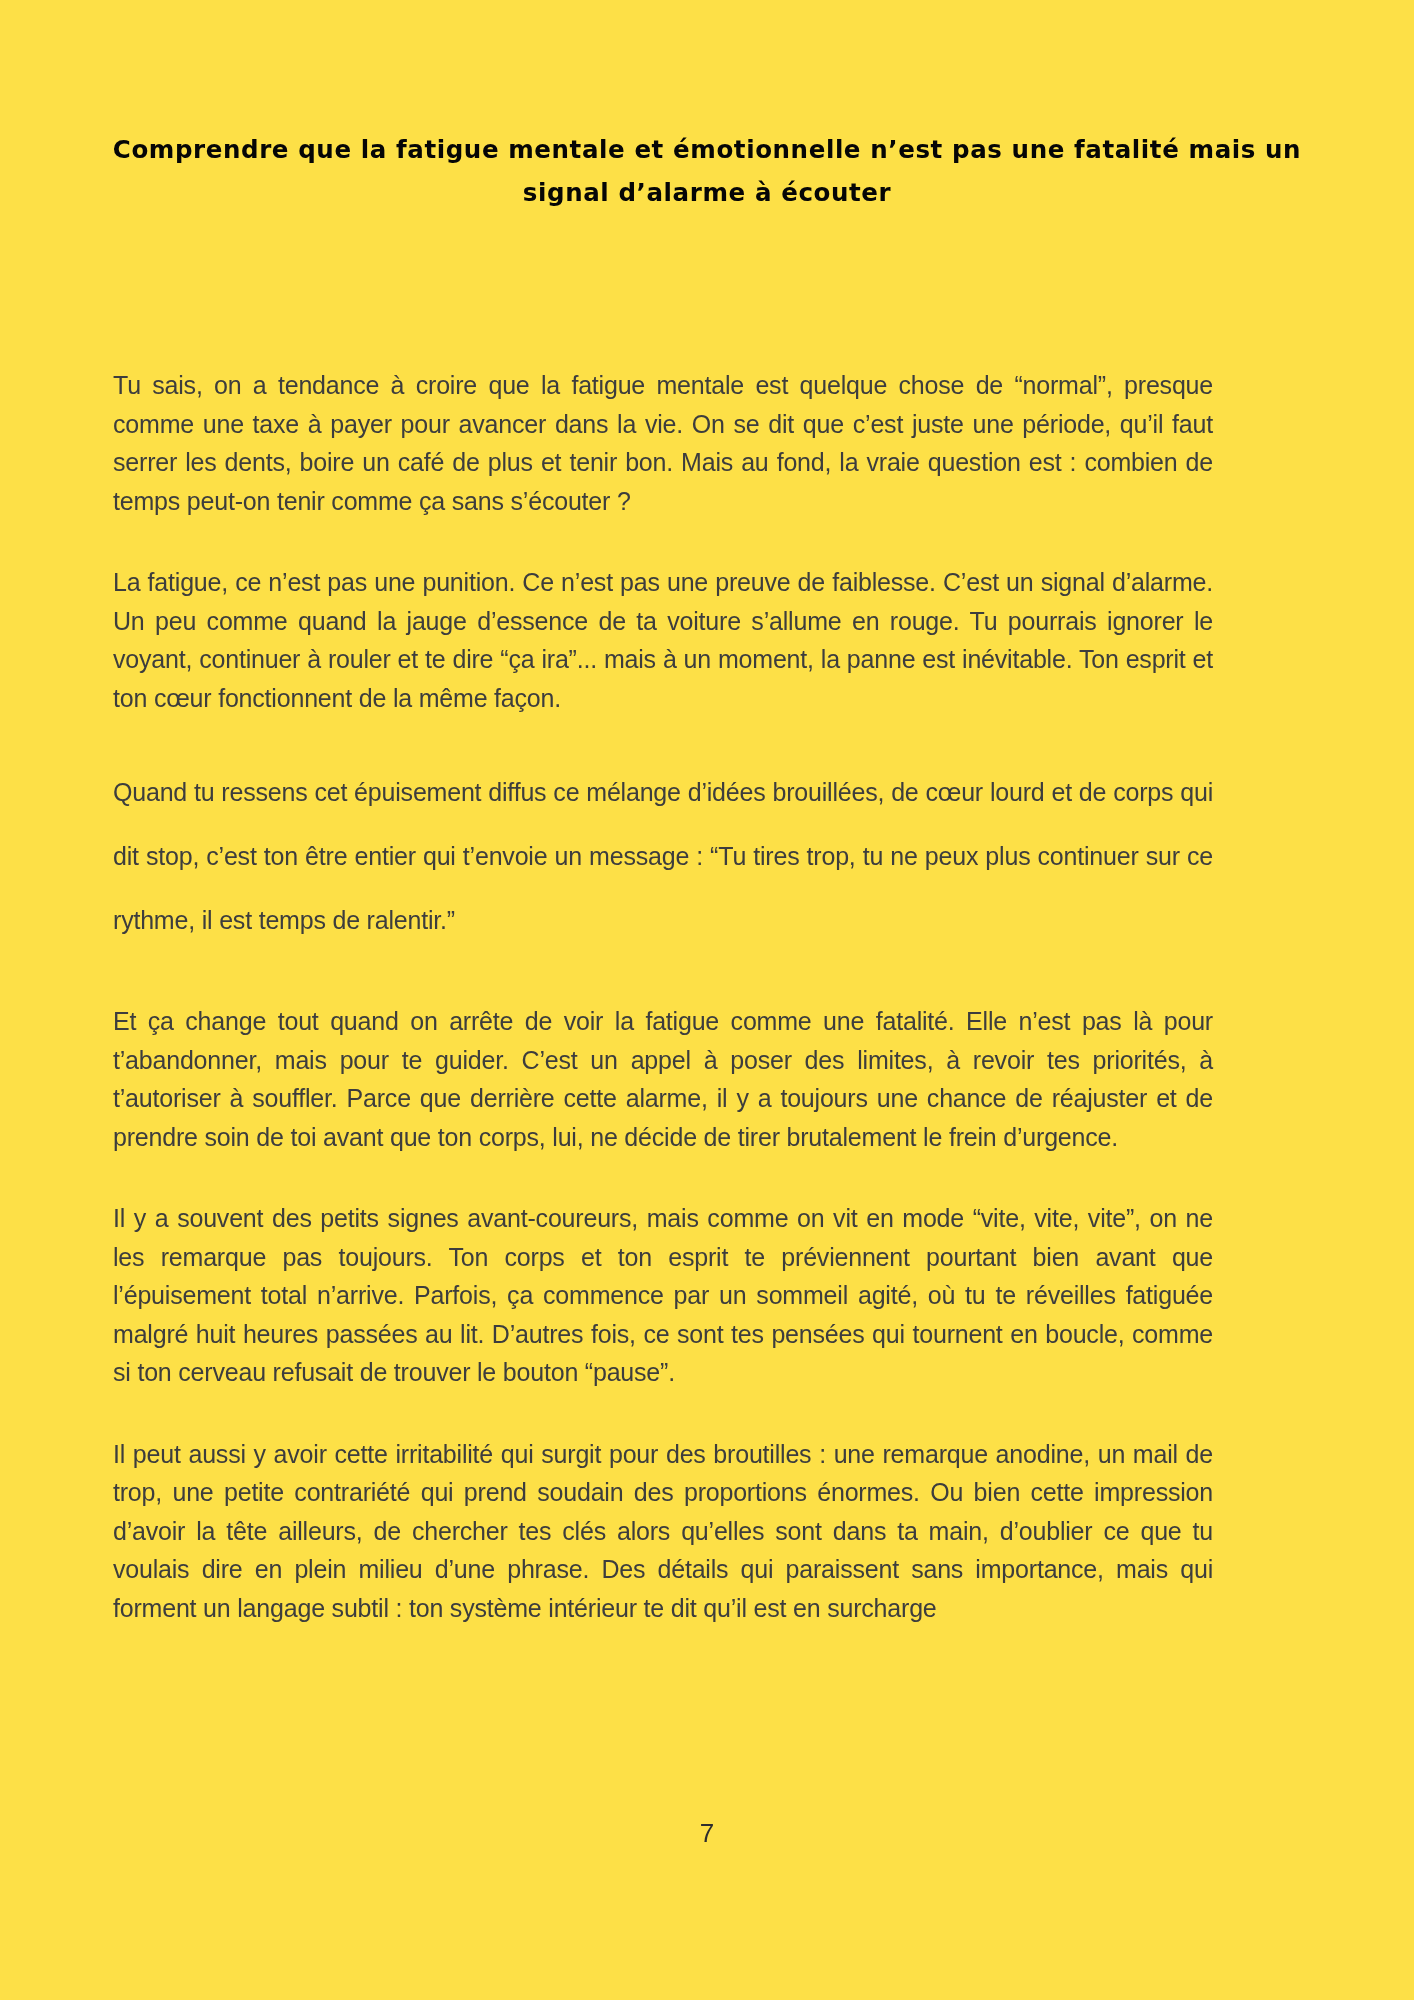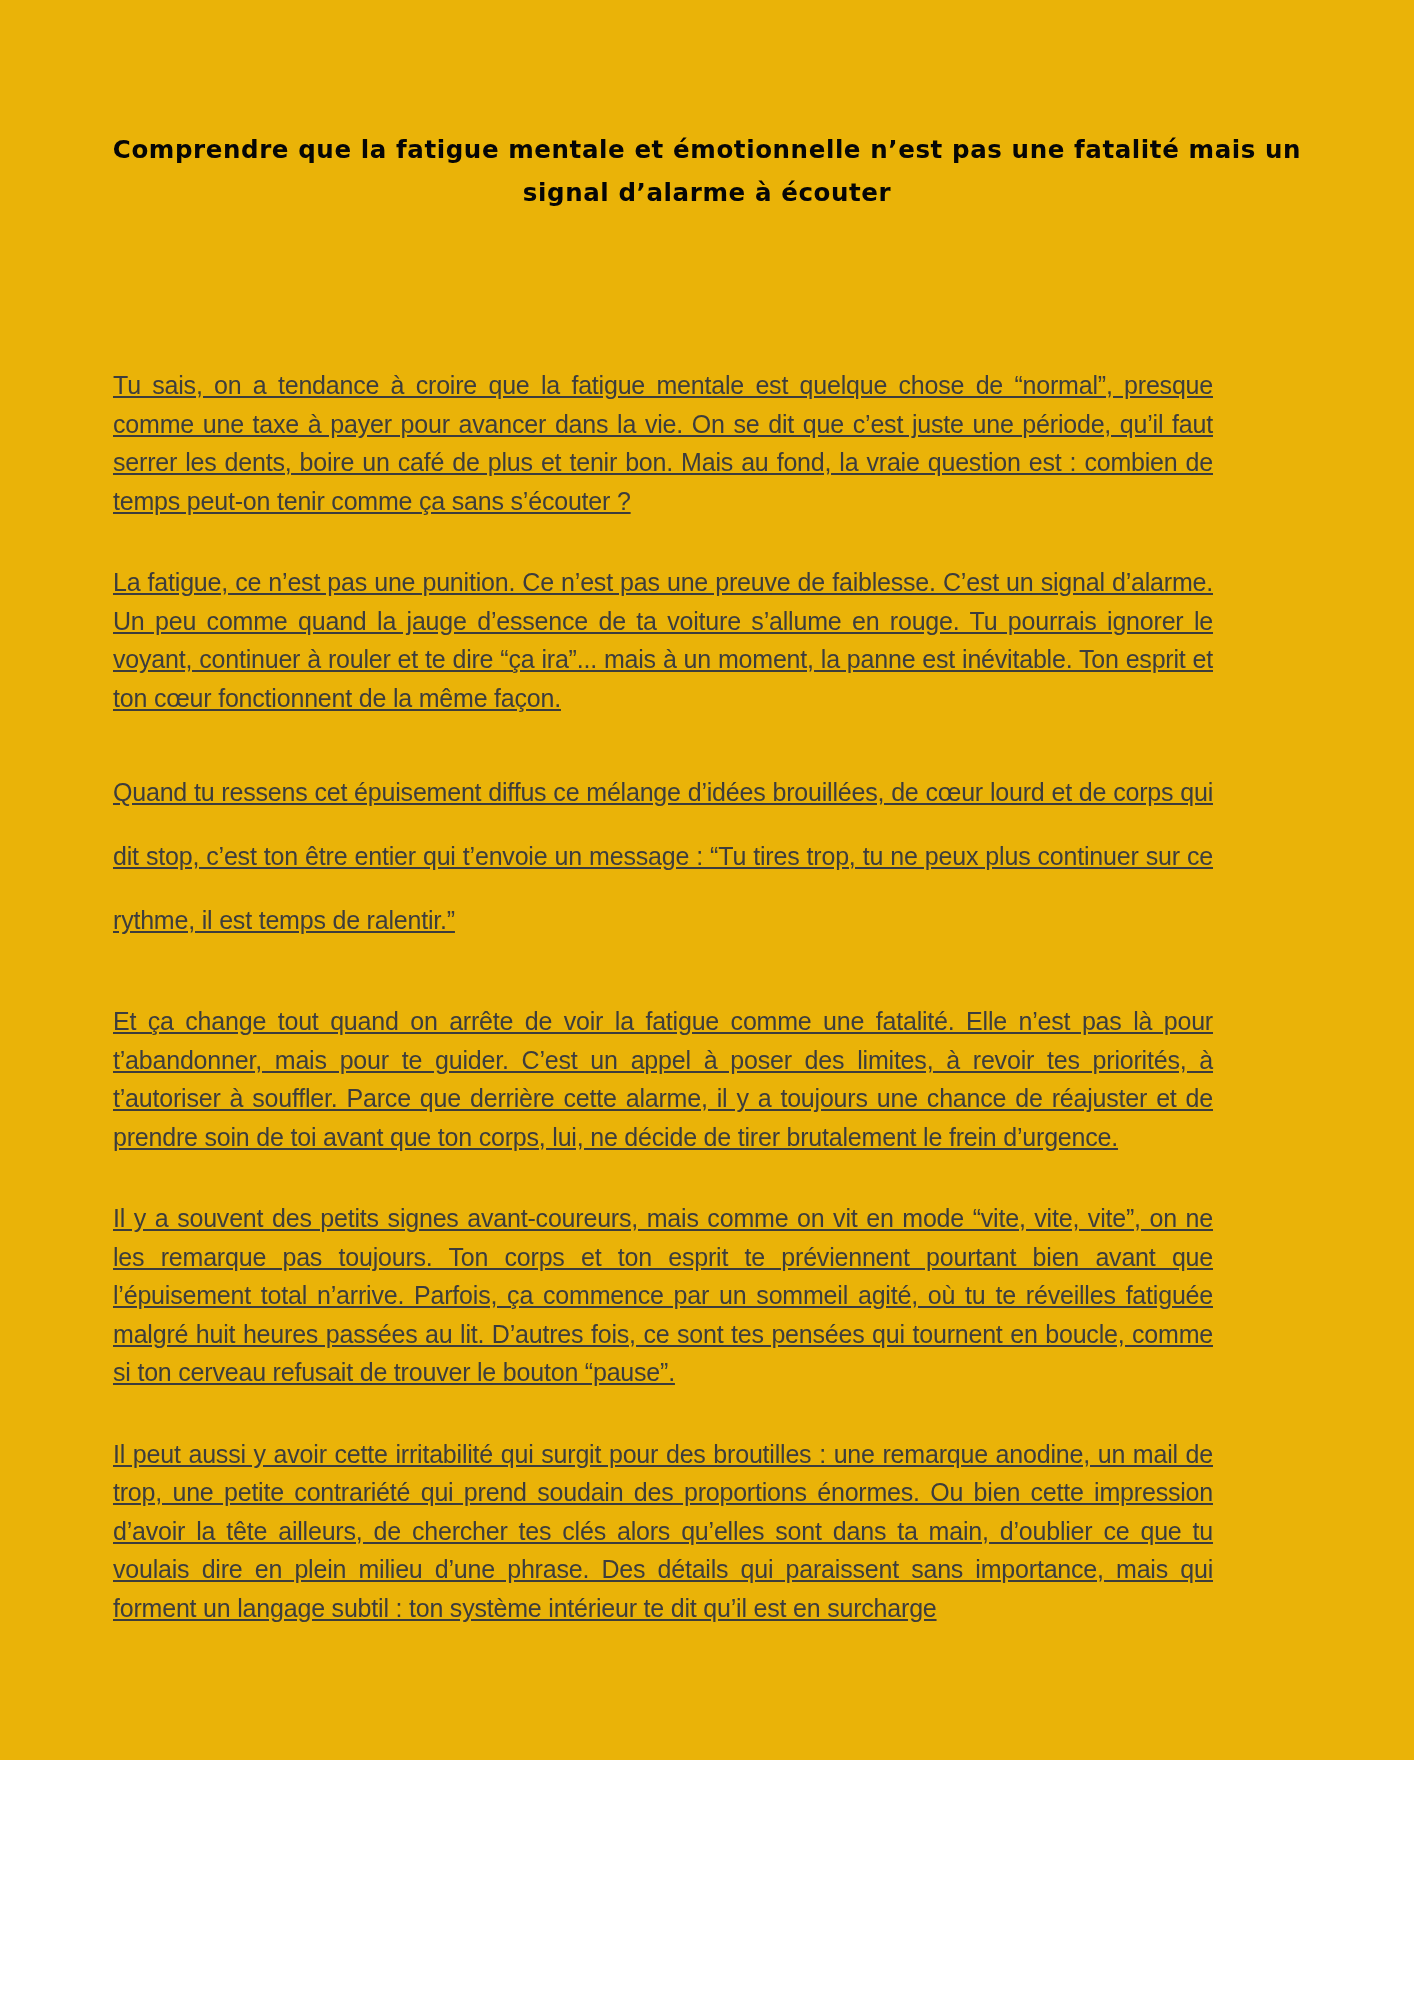--- a/index.html
+++ b/index.html
@@ -3,22 +3,22 @@
 <meta charset="utf-8">
 <style>
   html, body {
     margin: 0;
     padding: 0;
     background: #ffffff;
   }
   .page {
     position: relative;
     width: 1414px;
-    height: 1760px;
-    background: #eab308;
+    height: 2000px;
+    background: #fde047;
     overflow: hidden;
     box-sizing: border-box;
   }
   .doc-title {
     margin: 0;
     padding: 128px 100px 0 100px;
     text-align: center;
     font-family: "DejaVu Sans", sans-serif;
     font-weight: 800;
     font-size: 24.5px;
@@ -30,21 +30,20 @@
     margin: 152px 200px 0 113px;
     font-family: "Liberation Sans", sans-serif;
     font-size: 25px;
     line-height: 38.5px;
     letter-spacing: -0.2px;
     color: #3d3d3d;
   }
   .para {
     margin: 0 1px 43px 0;
     text-align: justify;
-    text-decoration: underline;
   }
   .para.airy {
     line-height: 64px;
     margin-bottom: 50px;
   }
   .page-number {
     position: absolute;
     top: 1818px;
     left: 0;
     right: 0;

